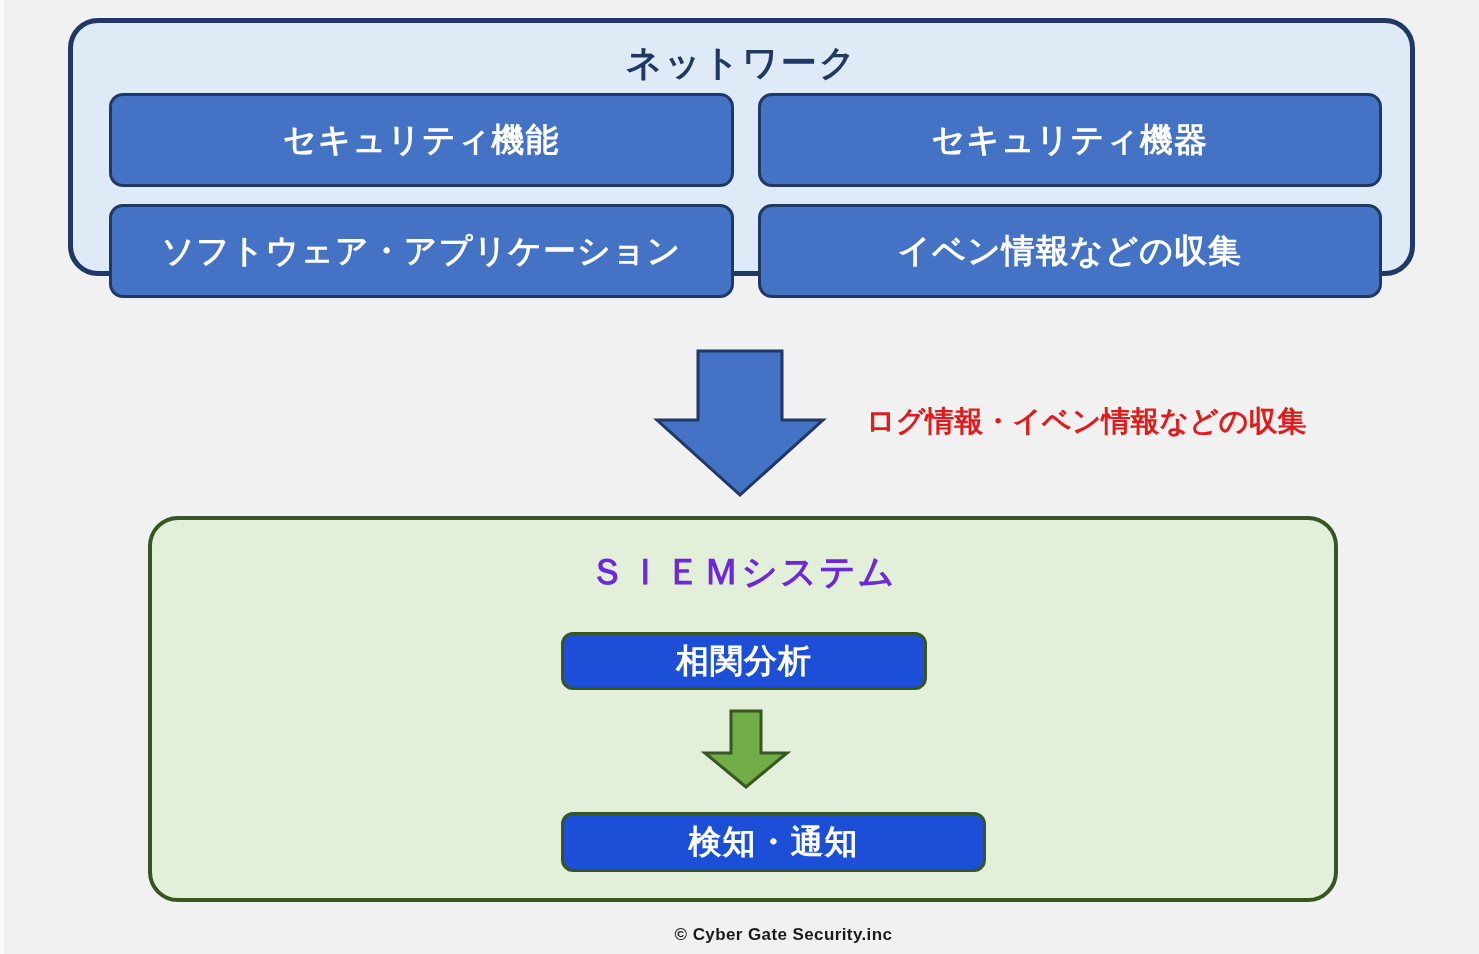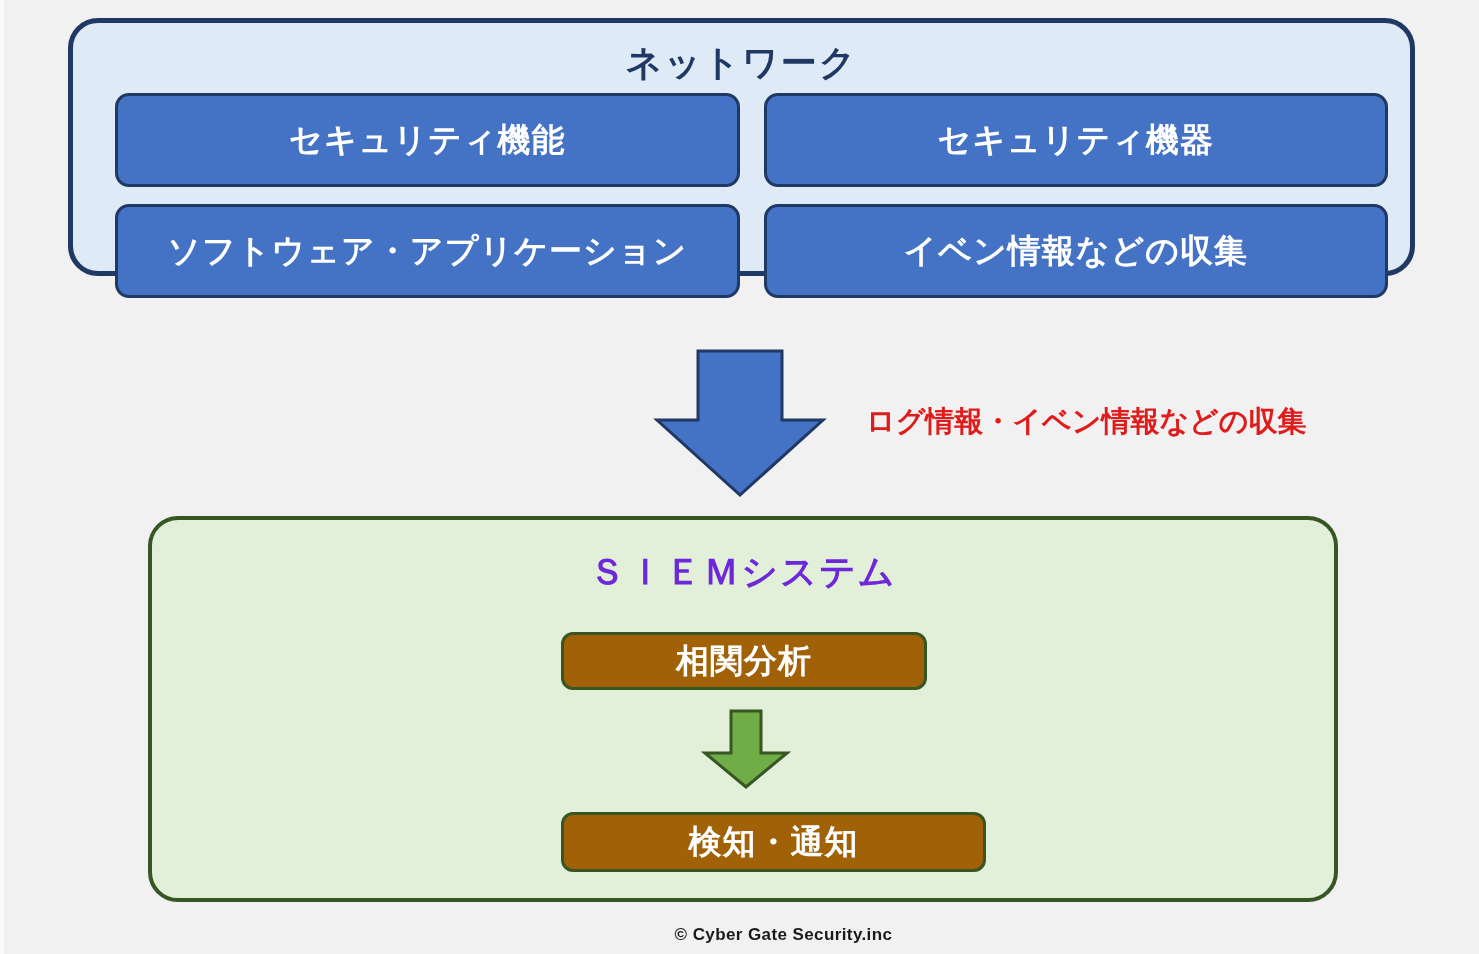--- a/index.html
+++ b/index.html
@@ -48,21 +48,21 @@
     top: 16px;
     width: 100%;
     text-align: center;
     font-size: 36px;
     font-weight: bold;
     color: #1F3864;
     letter-spacing: 2px;
   }
   .network-grid {
     position: absolute;
-    left: 42px;
+    left: 36px;
     top: 70px;
     width: 1273px;
     display: grid;
     grid-template-columns: 1fr 1fr;
     grid-template-rows: 94px 94px;
     column-gap: 24px;
     row-gap: 17px;
   }
   .blue-box {
     background: #4472C4;
@@ -116,21 +116,21 @@
     top: 28px;
     width: 100%;
     text-align: center;
     font-size: 36px;
     font-weight: bold;
     color: #6d28d9;
     letter-spacing: 2px;
   }
   .green-box {
     position: absolute;
-    background: #a16207;
+    background: #1d4ed8;
     border: 3px solid #375623;
     border-radius: 12px;
     display: flex;
     align-items: center;
     justify-content: center;
     color: #FFFFFF;
     font-size: 33px;
     font-weight: bold;
     letter-spacing: 1px;
     box-sizing: border-box;

